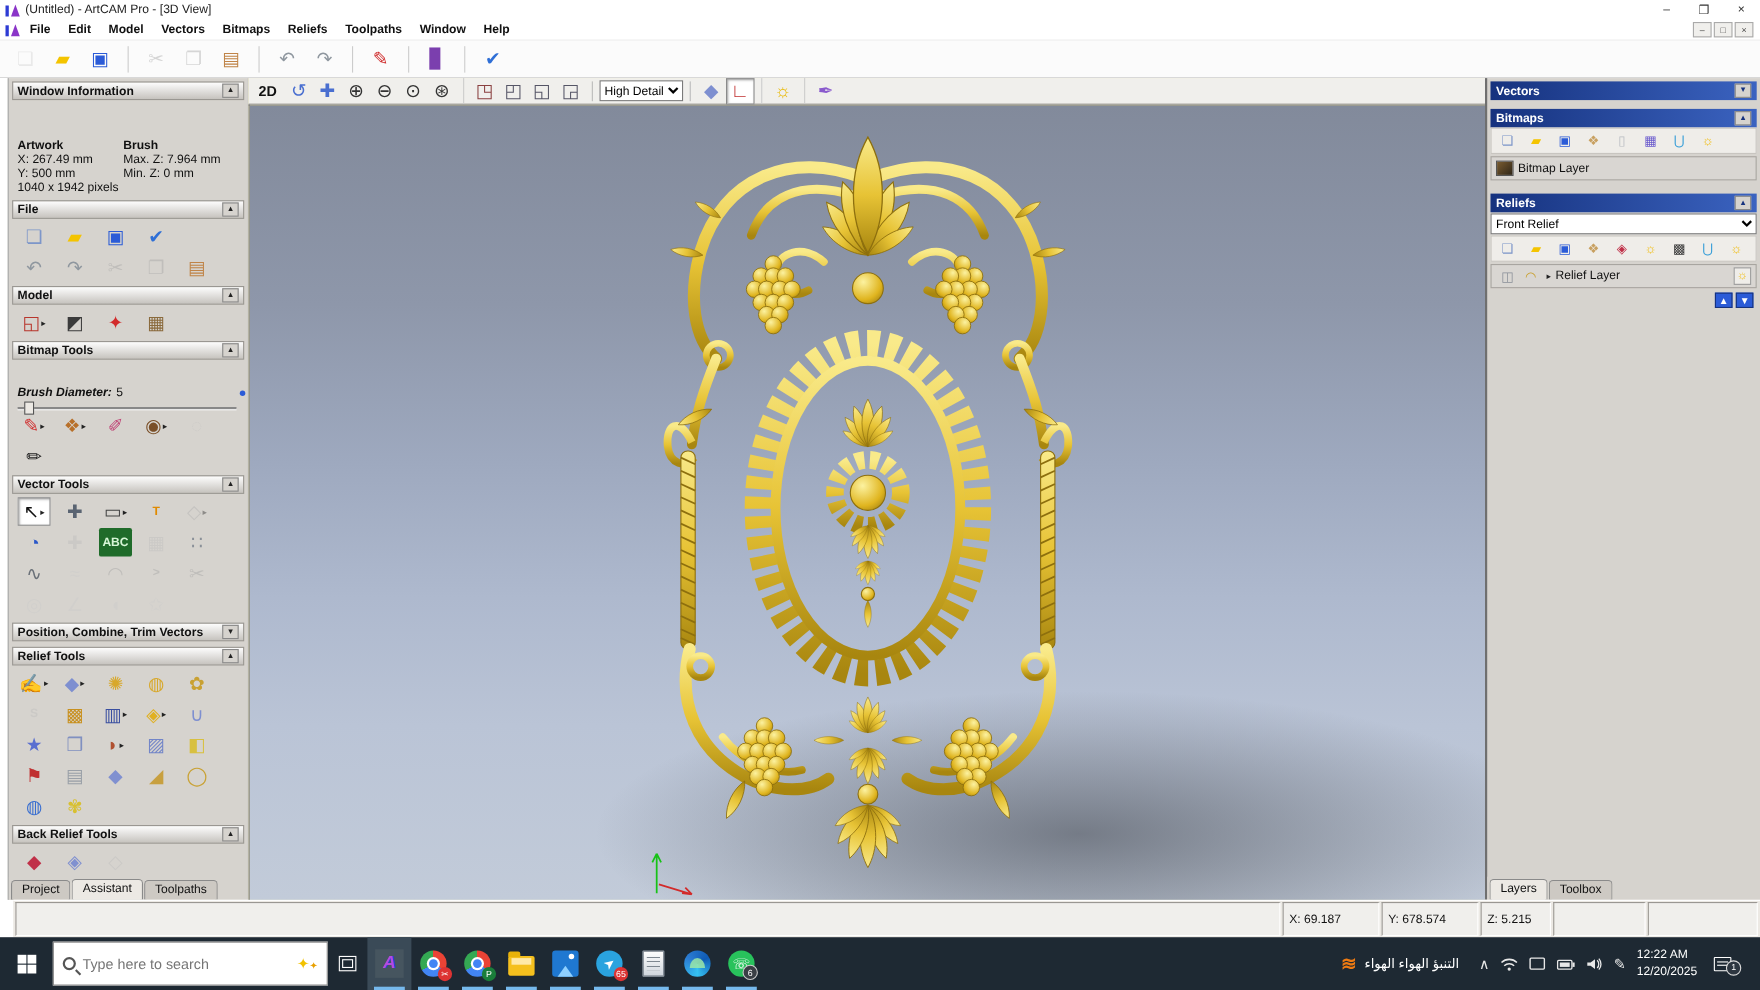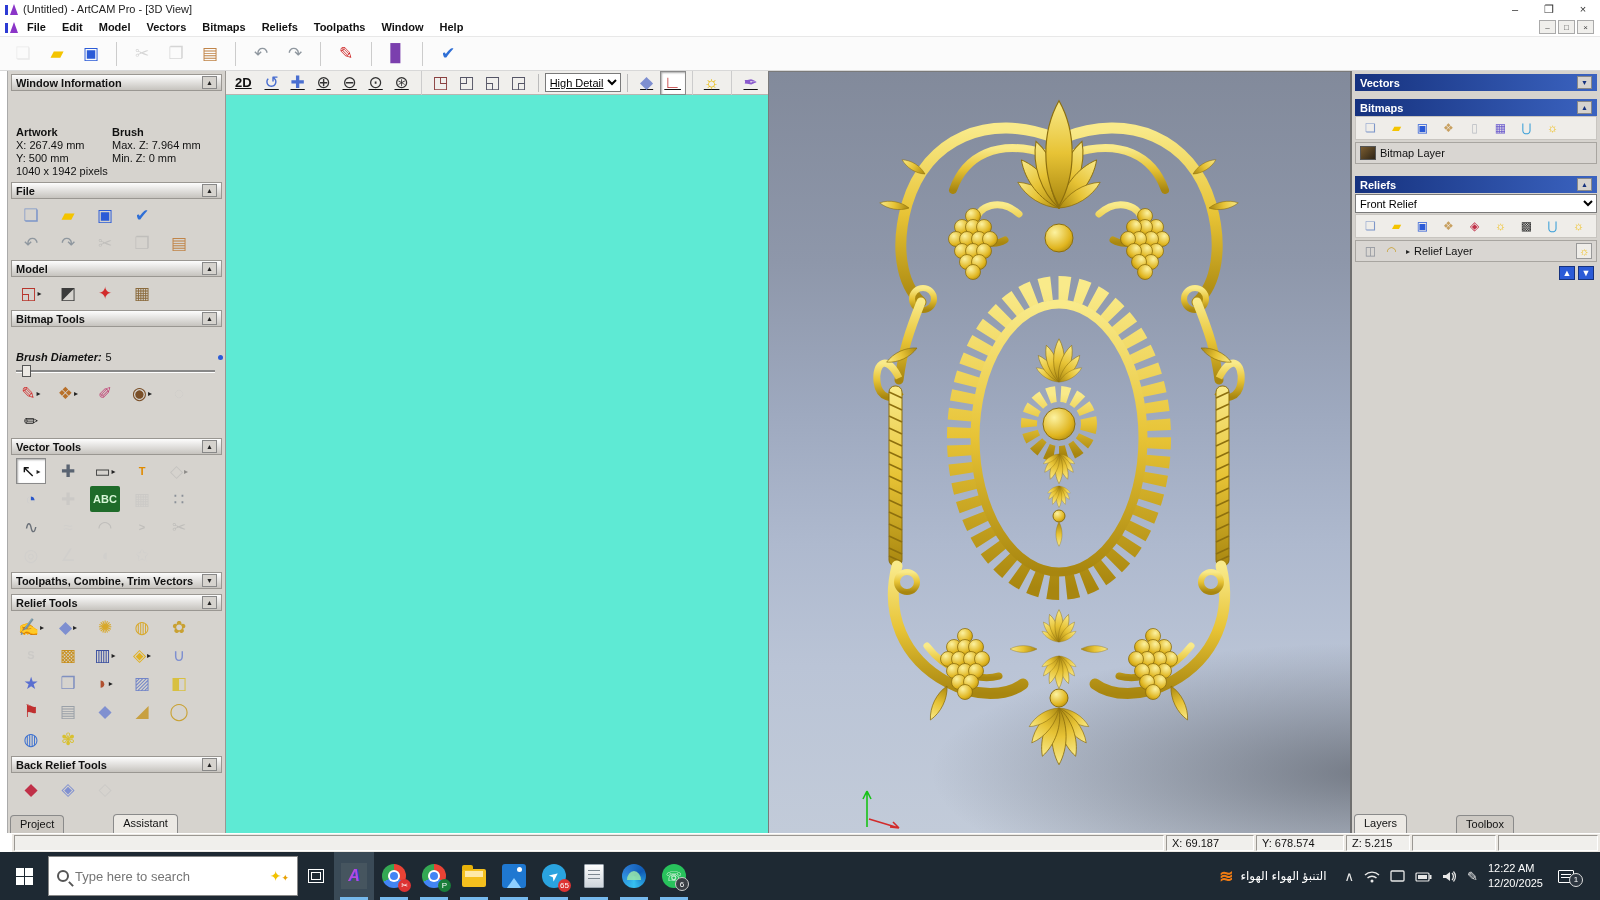--- a/index.html
+++ b/index.html
@@ -44,26 +44,26 @@
   .mi-grid{display:grid;grid-template-columns:96px 1fr;padding:2px 8px;row-gap:1px;font-size:11px;}
   .mi-grid .b{font-weight:bold;margin-top:31px;}
   .toolrow{display:flex;align-items:center;gap:7px;padding:1px 8px;}
   .brush-row{display:flex;align-items:center;gap:4px;padding:2px 8px;font-size:11px;margin-top:20px;}
   .brush-row .bl{font-weight:bold;font-style:italic;}
   .slider{position:relative;height:12px;margin:0 10px 2px 8px;}
   .slider .track{position:absolute;left:0;right:0;top:5px;height:2px;background:#888;box-shadow:0 1px 0 #fff;}
   .slider .thumb{position:absolute;left:6px;top:0;width:9px;height:12px;background:#ece9e4;border:1px solid #555;}
   .slider .dot{position:absolute;right:-8px;top:-10px;width:5px;height:5px;background:#2b5bd7;border-radius:50%;}
   .lp-fill{flex:1;}
-  .tabs{display:flex;align-items:flex-end;height:21px;padding-left:2px;background:#d6d3ce;flex:0 0 auto;gap:48px;}
+  .tabs{display:flex;align-items:flex-end;height:21px;padding-left:2px;background:#d6d3ce;flex:0 0 auto;}
   .tab{border:1px solid #8a8a8a;border-bottom:none;border-radius:4px 4px 0 0;padding:2px 9px 3px 9px;background:#cdc9c3;font-size:11px;margin-right:1px;}
   .tab.active{background:#ece9e4;padding-bottom:4px;}
 
   
-  .canvas-col{flex:1;display:flex;flex-direction:row;min-width:0;background:#5eead4;text-decoration:underline;}
+  .canvas-col{flex:1;display:flex;flex-direction:column;min-width:0;background:#fef9c3;}
   .canvas-toolbar{height:24px;display:flex;align-items:center;gap:2px;padding:0 4px;background:#f0efec;border-bottom:1px solid #b8b5b0;flex:0 0 auto;}
   .lbl2d{font-weight:bold;font-size:13px;padding:0 5px;}
   .ct-sep{width:1px;height:18px;background:#bbb;margin:0 4px;}
   select{height:19px;font-size:11px;border:1px solid #7a7a7a;background:#fff;}
   .canvas{flex:1;position:relative;overflow:hidden;border-left:1px solid #7a7a7a;border-top:1px solid #7a7a7a;
     background:linear-gradient(180deg,#828a9b 0%,#8e97aa 25%,#9ea9bf 45%,#aeb9ce 62%,#bac4d6 78%,#c2cbd9 100%);}
   .floor-shadow{position:absolute;left:28%;bottom:-70px;width:880px;height:260px;
     background:radial-gradient(closest-side,rgba(56,60,68,.55),rgba(56,60,68,0));pointer-events:none;}
   .ornament{position:absolute;left:50%;top:14px;transform:translateX(-50%);height:690px;width:380px;}
   .axis-marker{position:absolute;left:calc(50% - 200px);bottom:4px;width:46px;height:46px;}
@@ -75,21 +75,21 @@
   .iconrow{display:flex;align-items:center;gap:5px;padding:2px 4px;background:#efede9;margin:0 3px;border:1px solid #c8c5c0;}
   .layer-row{height:22px;background:#d9d6d2;border:1px solid #a8a5a0;display:flex;align-items:center;gap:4px;padding:0 4px;margin:2px 3px;font-size:11px;}
   .thumb-art{width:16px;height:14px;background:linear-gradient(135deg,#7a5c30,#2e2517);border:1px solid #555;}
   .caret{font-size:8px;color:#222;}
   .bulb{margin-left:auto;width:16px;height:16px;border:1px solid #999;background:#efede9;display:flex;align-items:center;justify-content:center;color:#f0c020;font-size:11px;}
   .updown{display:flex;justify-content:flex-end;gap:3px;padding:2px 6px;}
   .ud-btn{width:16px;height:14px;background:#2b5bd7;color:#fff;font-size:9px;display:flex;align-items:center;justify-content:center;border:1px solid #16327e;}
   .rp-fill{flex:1;}
 
   
-  .statusbar{height:19px;background:#ece9e4;display:flex;align-items:stretch;gap:2px;padding:1px 2px;border-top:1px solid #fff;flex:0 0 auto;font-size:11px;margin-left:12px;}
+  .statusbar{height:34px;background:#ece9e4;display:flex;align-items:stretch;gap:2px;padding:1px 2px;border-top:1px solid #fff;flex:0 0 auto;font-size:11px;margin-left:12px;}
   .cell{border:1px solid;border-color:#9a9792 #fff #fff #9a9792;background:#f0efec;display:flex;align-items:center;padding:0 5px;}
   .cell.grow{flex:1;}
 
   
   .taskbar{height:48px;background:#1e2933;display:flex;align-items:stretch;flex:0 0 auto;color:#eee;}
   .tb-item{display:flex;align-items:center;justify-content:center;position:relative;}
   .start{width:48px;}
   .win-logo{display:grid;grid-template-columns:8px 8px;grid-template-rows:8px 8px;gap:1px;}
   .win-logo span{background:#fff;}
   .searchbox{width:250px;background:#fff;display:flex;align-items:center;gap:6px;padding:0 8px;margin:4px 0;border:1px solid #888;}
@@ -401,21 +401,21 @@
             </div>
             <div class="tool dis">
               <span class="g" style="color: rgb(198, 202, 208);">◖</span>
             </div>
             <div class="tool dis">
               <span class="g" style="color: rgb(198, 202, 208);">✩</span>
             </div>
           </div>
 
         <div class="sec-h">
-          <span>Toolpaths, Combine, Trim Vectors</span>
+          <span>Position, Combine, Trim Vectors</span>
           <span class="arrow-btn">▼</span>
         </div>
 
         <div class="sec-h">
           <span>Relief Tools</span>
           <span class="arrow-btn">▲</span>
         </div>
         <div class="toolrow">
             <div class="tool">
               <span class="g" style="color: rgb(201, 161, 50);">✍</span>

